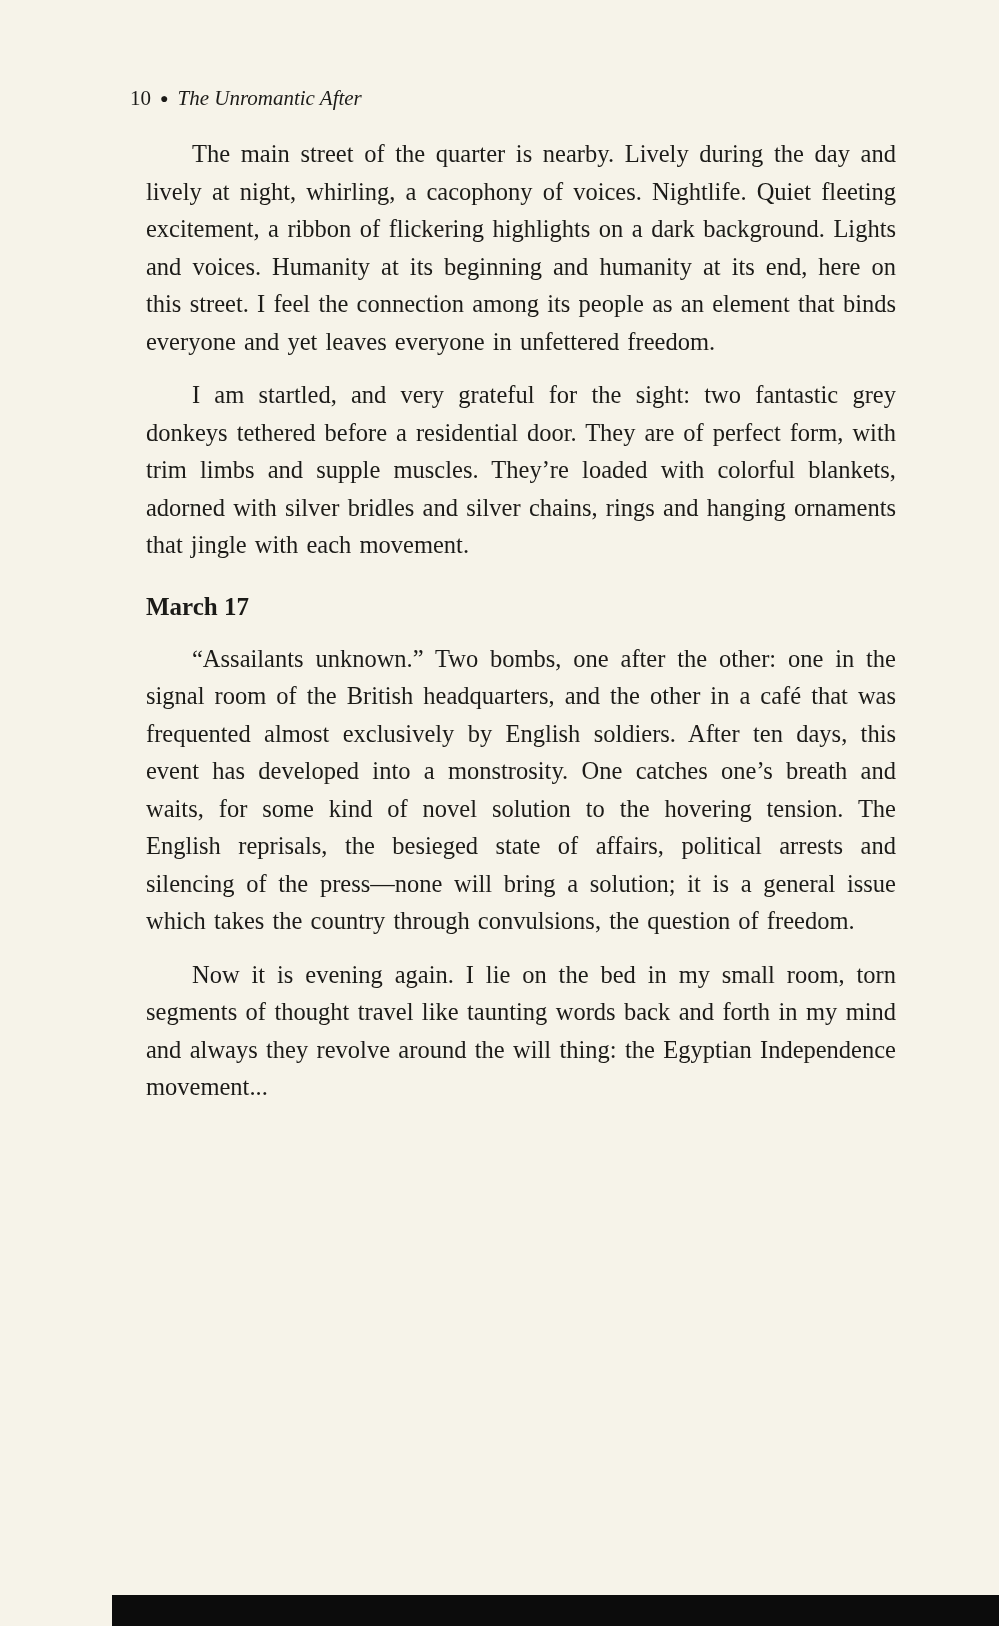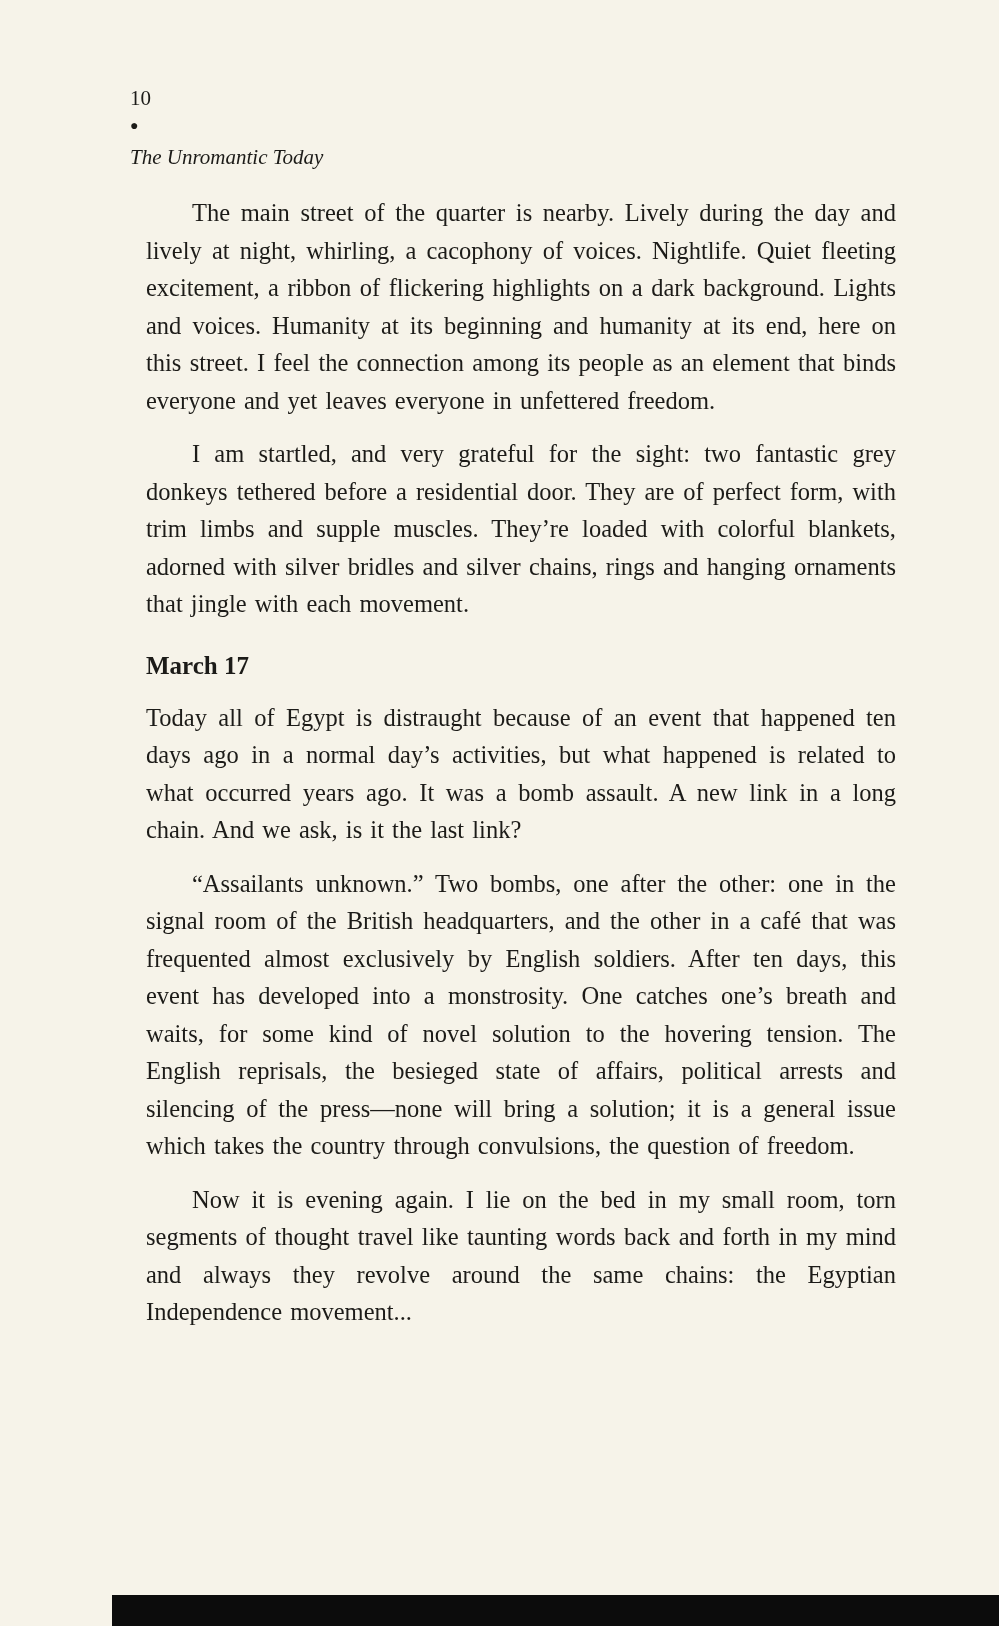--- a/index.html
+++ b/index.html
@@ -20,21 +20,20 @@
     top: 86px;
     left: 130px;
     width: 782px;
   }
   .running-head {
     display: flex;
     align-items: baseline;
     gap: 9px;
     font-size: 21px;
     margin-bottom: 24px;
-    flex-direction: column;
   }
   .running-head .num {
     font-style: normal;
   }
   .running-head .bullet {
     font-size: 14px;
     position: relative;
     top: -2px;
   }
   .running-head .title {
@@ -66,27 +65,26 @@
   }
 </style>
 </head>
 <body>
 
 <div class="page">
 
   <div class="running-head">
     <span class="num">10</span>
     <span class="bullet">●</span>
-    <span class="title">The Unromantic Today</span>
+    <span class="title">The Unromantic After</span>
   </div>
 
   <div class="body-text">
     <p class="indent">The main street of the quarter is nearby. Lively during the day and lively at night, whirling, a cacophony of voices. Nightlife. Quiet fleeting excitement, a ribbon of flickering highlights on a dark background. Lights and voices. Humanity at its beginning and humanity at its end, here on this street. I feel the connection among its people as an element that binds everyone and yet leaves everyone in unfettered freedom.</p>
     <p class="indent">I am startled, and very grateful for the sight: two fantastic grey donkeys tethered before a residential door. They are of perfect form, with trim limbs and supple muscles. They’re loaded with colorful blankets, adorned with silver bridles and silver chains, rings and hanging ornaments that jingle with each movement.</p>
     <h2 class="section">March 17</h2>
-    <p>Today all of Egypt is distraught because of an event that happened ten days ago in a normal day’s activities, but what happened is related to what occurred years ago. It was a bomb assault. A new link in a long chain. And we ask, is it the last link?</p>
     <p class="indent">“Assailants unknown.” Two bombs, one after the other: one in the signal room of the British headquarters, and the other in a café that was frequented almost exclusively by English soldiers. After ten days, this event has developed into a monstrosity. One catches one’s breath and waits, for some kind of novel solution to the hovering tension. The English reprisals, the besieged state of affairs, political arrests and silencing of the press—none will bring a solution; it is a general issue which takes the country through convulsions, the question of freedom.</p>
-    <p class="indent">Now it is evening again. I lie on the bed in my small room, torn segments of thought travel like taunting words back and forth in my mind and always they revolve around the same chains: the Egyptian Independence movement...</p>
+    <p class="indent">Now it is evening again. I lie on the bed in my small room, torn segments of thought travel like taunting words back and forth in my mind and always they revolve around the will thing: the Egyptian Independence movement...</p>
   </div>
 
 </div>
 
 <div class="scan-bar"></div>
 
 </body></html>

